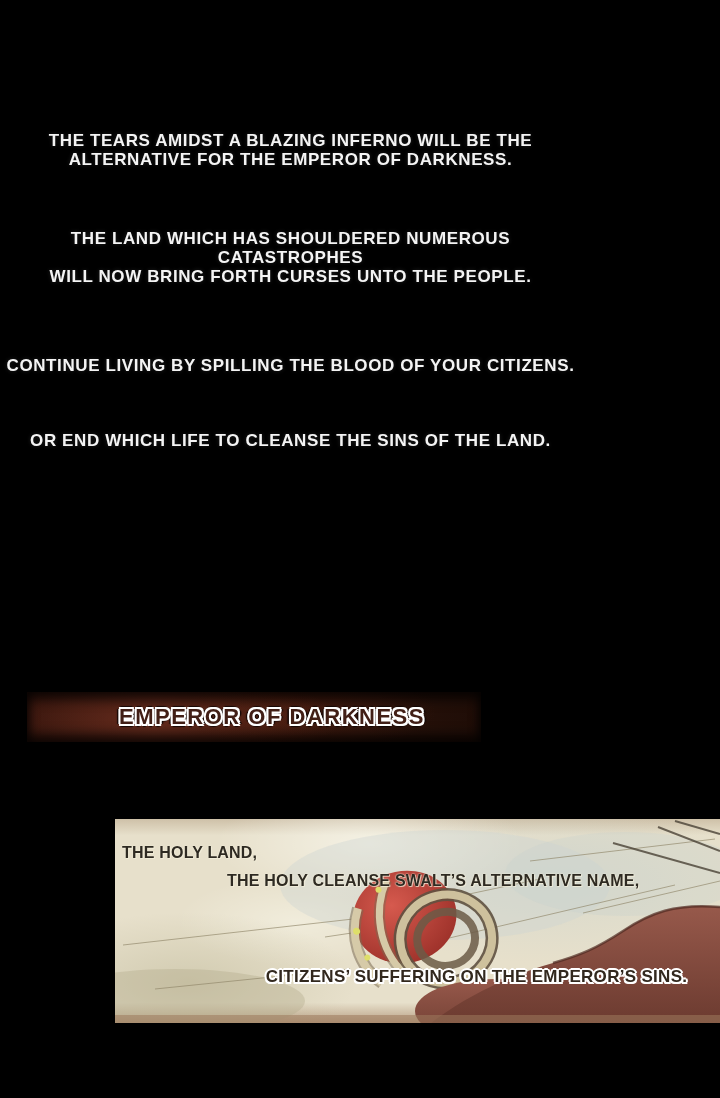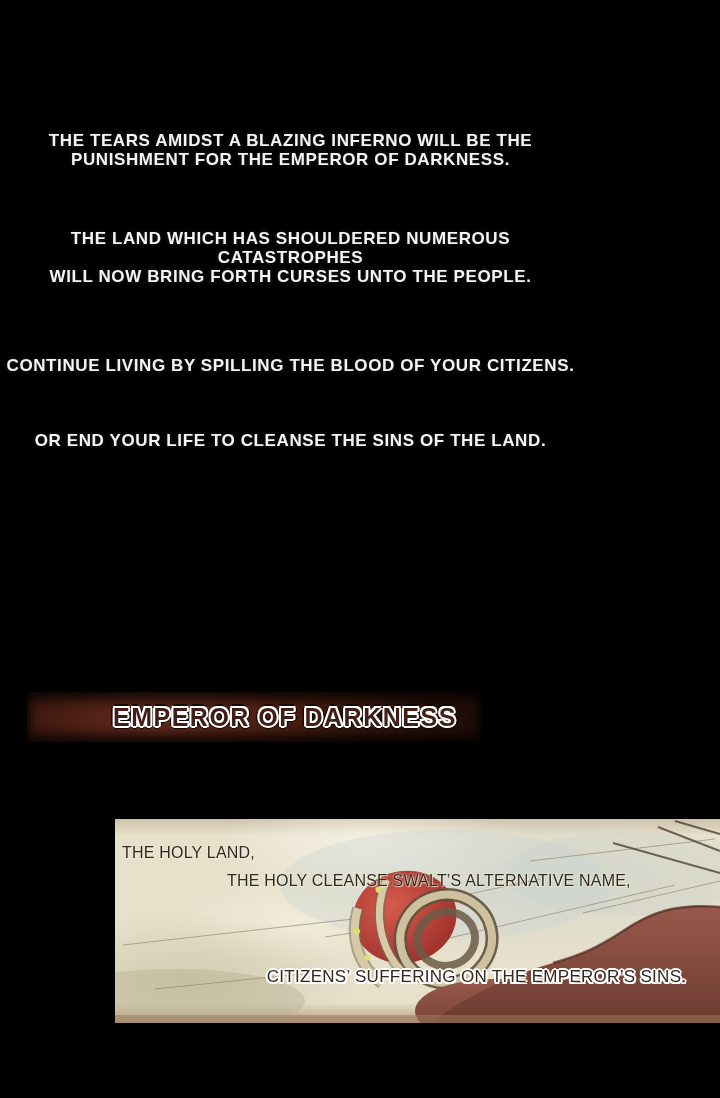--- a/index.html
+++ b/index.html
@@ -31,23 +31,23 @@
     position:absolute;
     left:27px;top:692px;width:454px;height:50px;
     border-radius:2px;
     background:
       radial-gradient(ellipse 250px 60px at 28% 55%, rgba(138,58,40,.55), rgba(0,0,0,0) 75%),
       radial-gradient(ellipse 160px 50px at 62% 40%, rgba(90,35,22,.45), rgba(0,0,0,0) 80%),
       linear-gradient(to right,#2c110a 0%, #3a190f 28%, #321409 55%, #29120a 75%, #1f0d07 100%);
     box-shadow:inset 0 7px 12px rgba(0,0,0,.75), inset 0 -7px 12px rgba(0,0,0,.75);
   }
   .banner-text{
-    position:absolute;left:86px;top:50%;
+    position:absolute;left:92px;top:50%;
     transform:translateY(-50%);
-    font-size:25px;
+    font-size:22px;
     font-weight:bold;
     letter-spacing:1.5px;
     color:#421f16;
     white-space:nowrap;
     text-shadow:
       2px 0 0 #fff,-2px 0 0 #fff,0 2px 0 #fff,0 -2px 0 #fff,
       1.6px 1.6px 0 #fff,-1.6px 1.6px 0 #fff,1.6px -1.6px 0 #fff,-1.6px -1.6px 0 #fff,
       3.4px 0 1px rgba(10,4,2,.85),-3.4px 0 1px rgba(10,4,2,.85),
       0 3.4px 1px rgba(10,4,2,.85),0 -3.4px 1px rgba(10,4,2,.85);
   }
@@ -62,21 +62,21 @@
       radial-gradient(ellipse 300px 110px at 72% 32%, rgba(198,209,206,.45), rgba(0,0,0,0) 72%),
       radial-gradient(ellipse 240px 100px at 12% 80%, rgba(188,182,150,.5), rgba(0,0,0,0) 70%),
       radial-gradient(ellipse 160px 60px at 30% 50%, rgba(255,255,244,.4), rgba(0,0,0,0) 75%),
       linear-gradient(to bottom, rgba(150,120,88,.3), rgba(0,0,0,0) 8%, rgba(0,0,0,0) 90%, rgba(146,106,74,.55));
     overflow:hidden;
   }
   .panel-art{position:absolute;left:0;top:0;width:605px;height:204px;}
 
   .cap{
     position:absolute;
-    font-weight:normal;
+    font-weight:bold;
     color:#2e2a22;
     white-space:nowrap;
   }
   .cap-plain{
     font-size:16px;
     letter-spacing:0.2px;
     text-shadow:0 0 2px rgba(246,241,222,.95), 0 0 1px rgba(246,241,222,.9), 1px 1px 0 rgba(246,241,222,.6);
   }
   .cap1{left:7px;top:25px;}
   .cap2{left:112px;top:53px;}
@@ -92,34 +92,34 @@
       1.5px 1.5px 0 #fff,-1.5px 1.5px 0 #fff,1.5px -1.5px 0 #fff,-1.5px -1.5px 0 #fff;
   }
 </style>
 </head>
 <body>
 
 <div class="page">
 
   <section class="narration n1">
     <div>THE TEARS AMIDST A BLAZING INFERNO WILL BE THE</div>
-    <div>PUNISHMENT FOR THE EMPEROR OF DARKNESS.</div>
+    <div>ALTERNATIVE FOR THE EMPEROR OF DARKNESS.</div>
   </section>
 
   <section class="narration n2">
     <div>THE LAND WHICH HAS SHOULDERED NUMEROUS CATASTROPHES</div>
     <div>WILL NOW BRING FORTH CURSES UNTO THE PEOPLE.</div>
   </section>
 
   <section class="narration n3">
     <div>CONTINUE LIVING BY SPILLING THE BLOOD OF YOUR CITIZENS.</div>
   </section>
 
   <section class="narration n4">
-    <div>OR END YOUR LIFE TO CLEANSE THE SINS OF THE LAND.</div>
+    <div>OR END WHICH LIFE TO CLEANSE THE SINS OF THE LAND.</div>
   </section>
 
   <div class="banner">
     <span class="banner-text">EMPEROR OF DARKNESS</span>
   </div>
 
   <div class="panel">
 
     <svg class="panel-art" viewBox="0 0 605 204" preserveAspectRatio="none">
       <defs>

